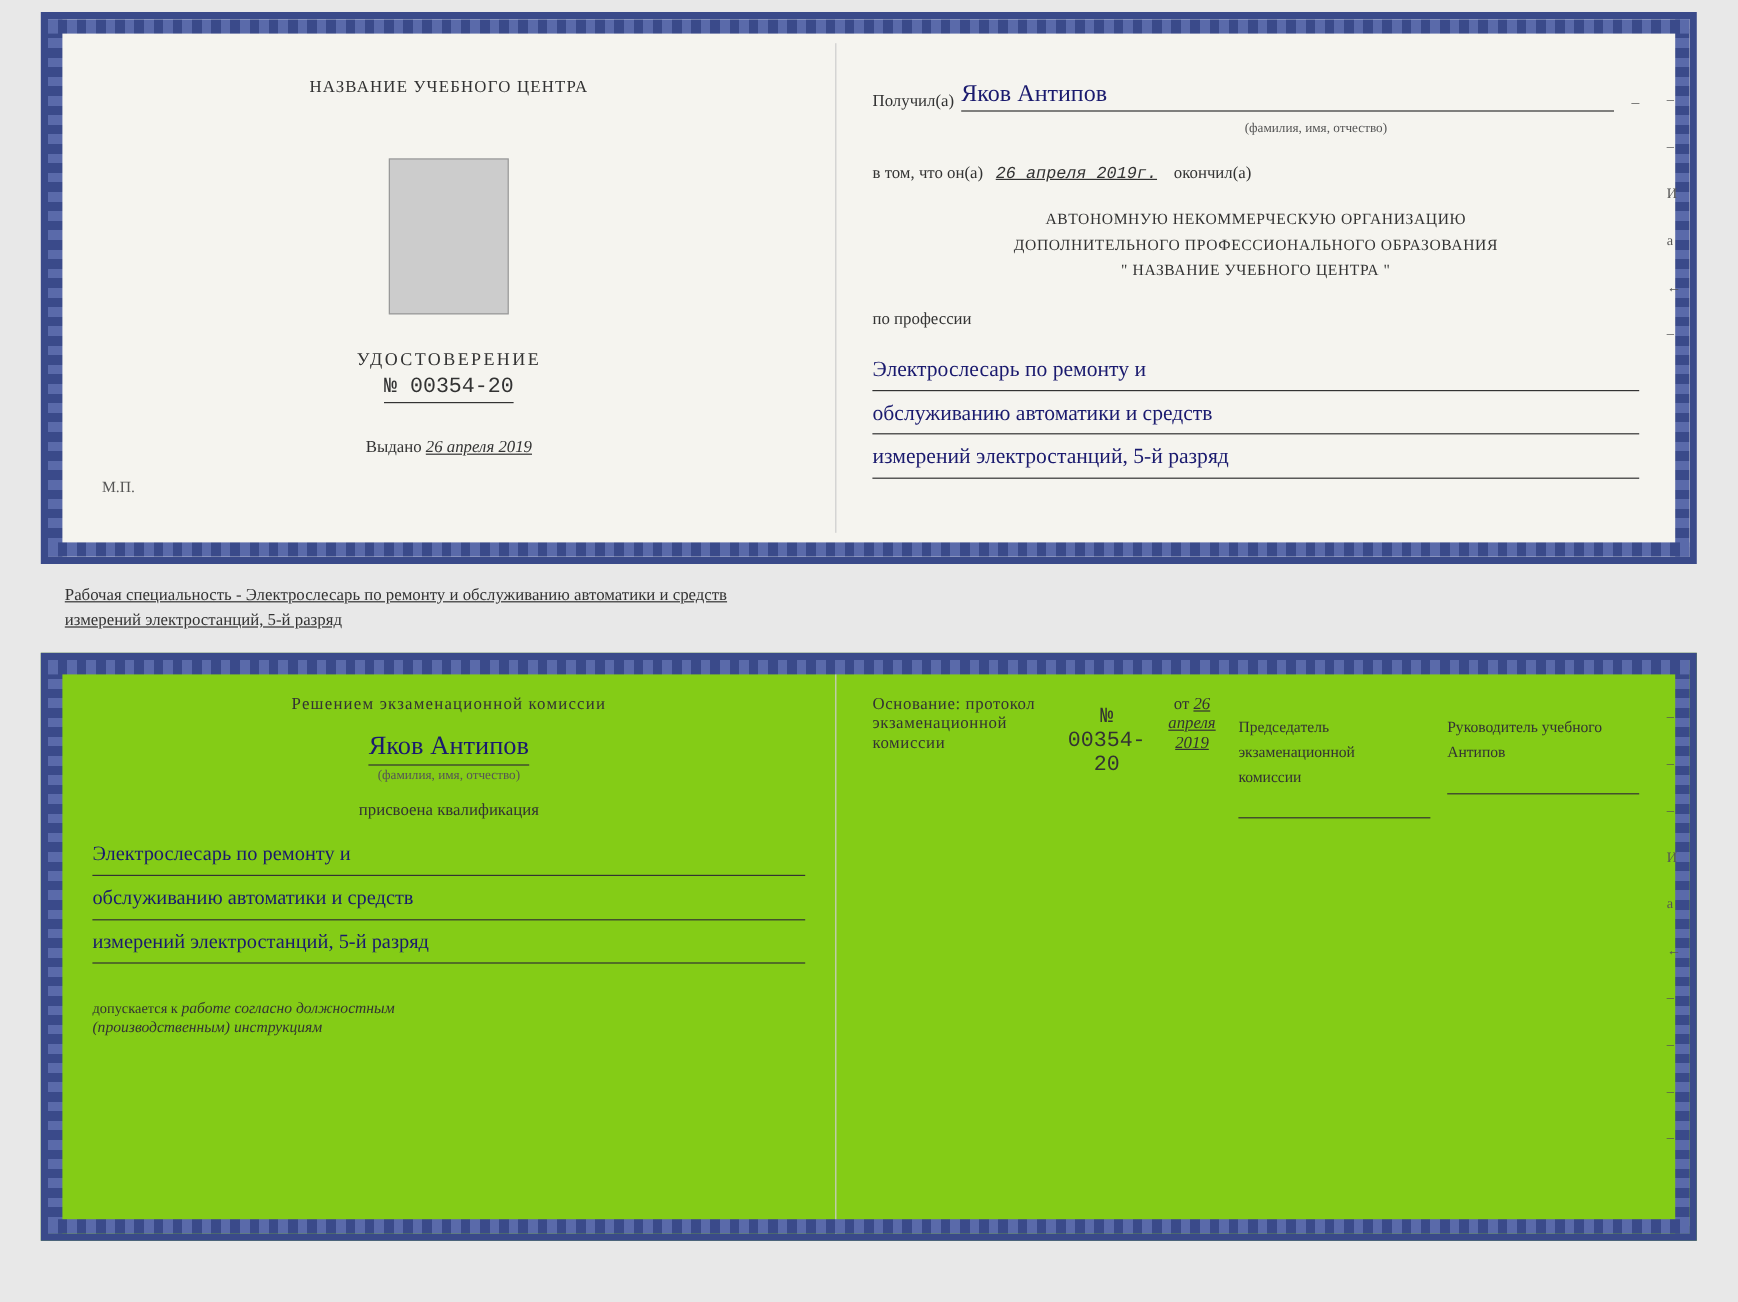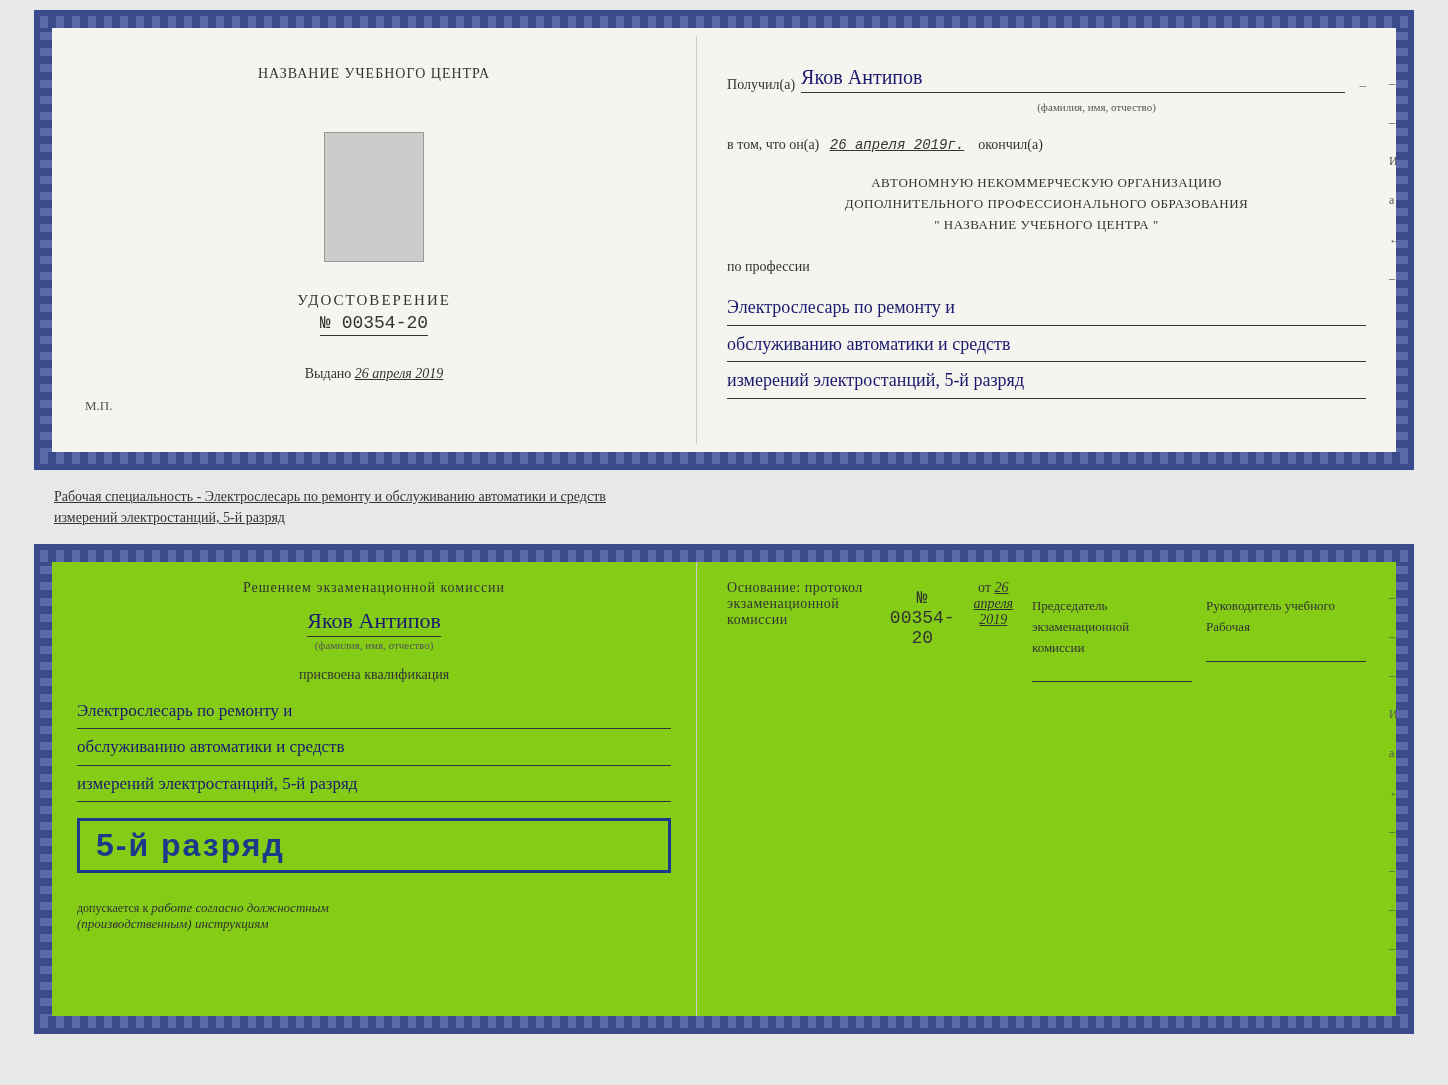--- a/index.html
+++ b/index.html
@@ -454,21 +454,20 @@
         </div>
 
         <div class="prisvoena-text">присвоена квалификация</div>
 
         <div class="qualification-hw">
           <span class="underlined-hw">Электрослесарь по ремонту и</span>
           <span class="underlined-hw">обслуживанию автоматики и средств</span>
           <span class="underlined-hw">измерений электростанций, 5-й разряд</span>
         </div>
 
-        <div class="razryad-badge">5-й разряд</div>
 
         <div class="dopuskaetsya-text">
           <span>допускается к</span>
           <span class="dopuskaetsya-hw">работе согласно должностным</span>
           <br>
           <span class="dopuskaetsya-hw">(производственным) инструкциям</span>
         </div>
       </div>
 
       <div class="cert-bottom-right">
@@ -483,21 +482,21 @@
         </div>
 
         <div class="predsedatel-block">
           <div>Председатель экзаменационной</div>
           <div>комиссии</div>
           <span class="signature-line"></span>
         </div>
 
         <div class="rukovoditel-block">
           <div>Руководитель учебного</div>
-          <div>Рабочая</div>
+          <div>Антипов</div>
           <span class="signature-line"></span>
         </div>
 
         <div style="position:absolute; right:-5px; top:40px; display:flex; flex-direction:column; gap:24px; font-size:12px; color:#555;">
           <span>–</span>
           <span>–</span>
           <span>–</span>
           <span>И</span>
           <span>а</span>
           <span>←</span>

